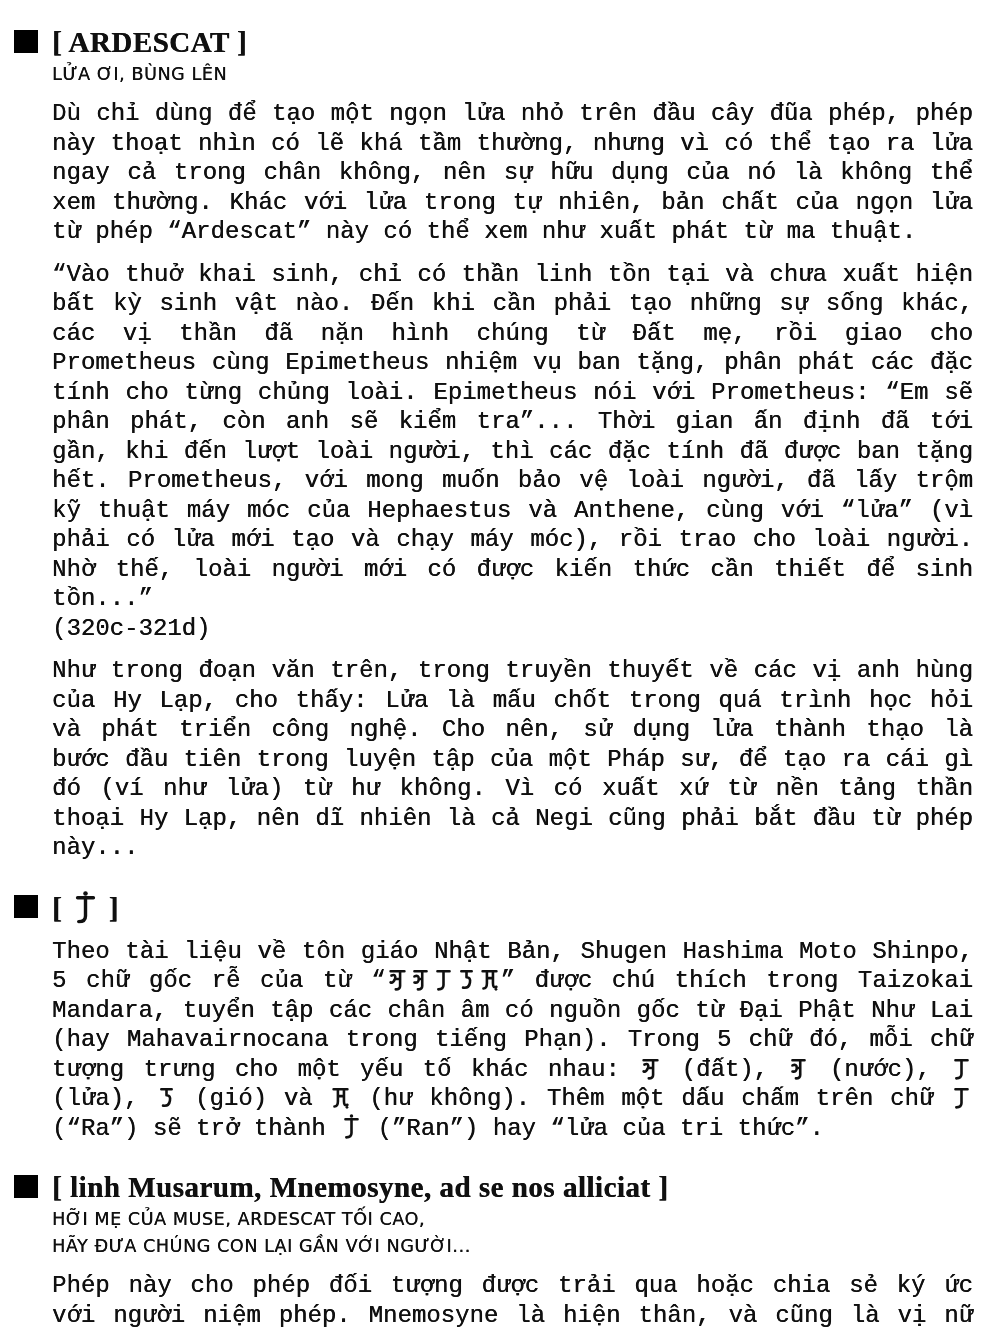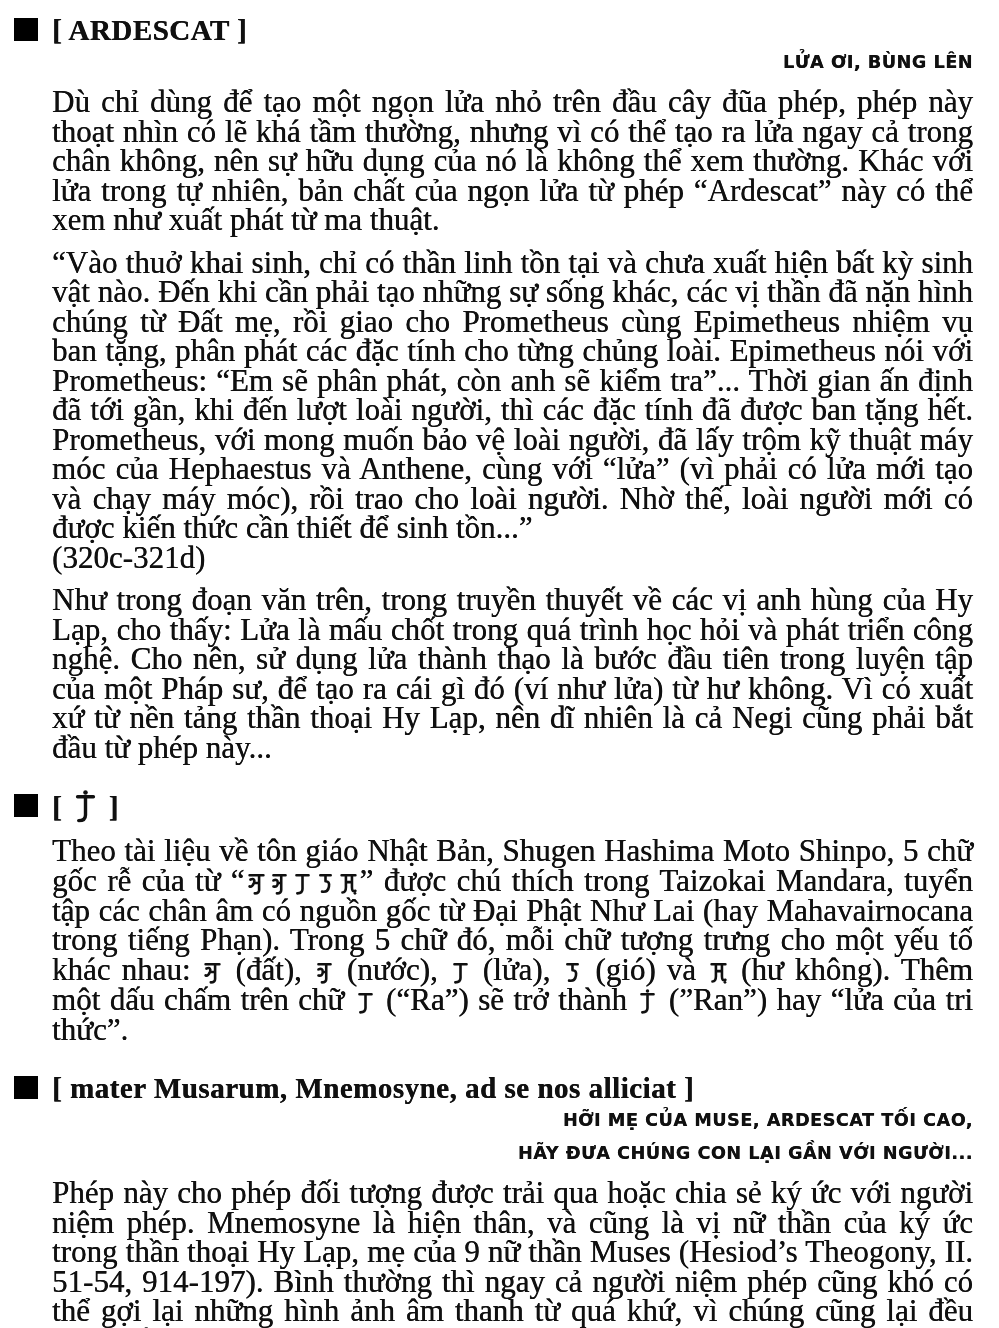--- a/index.html
+++ b/index.html
@@ -8,46 +8,46 @@
     background:#ffffff;
     color:#101010;
     font-family:"Liberation Serif", serif;
     overflow:hidden;
     box-sizing:border-box;
     padding:14px 26px 0 14px;
   }
   .section{margin:0 0 24px 0;}
   .section + .section{margin-top:28px;}
   .heading-row{
-    display:flex;align-items:flex-start;margin:0 0 2px 0;
+    display:flex;align-items:flex-start;margin:12px 0 2px 0;
   }
   .bullet{
     width:24px;height:23px;background:#000;flex:0 0 auto;
     margin:4px 14px 0 0;
   }
   h2.section-title{
     margin:0;font-family:"Liberation Serif", serif;
     font-weight:700;font-size:29px;line-height:32px;
     letter-spacing:0.5px;
     text-shadow:0.4px 0 0 currentColor;
   }
   .section-body{margin-left:38px;}
   .subtitle{
     font-family:"DejaVu Sans", sans-serif;
-    font-weight:700;font-size:17.5px;line-height:25px;
+    font-weight:400;font-size:17.5px;line-height:25px;
     letter-spacing:0.6px;
     margin:4px 0 0 0;
     text-shadow:0.3px 0 0 currentColor;
-    text-align:right;
   }
   p.body-par{
     margin:12px 0 13px 0;
-    font-size:31px;line-height:29.5px;
+    font-size:24px;line-height:29.5px;
     text-align:justify;
     text-shadow:0.35px 0 0 currentColor;
+    font-family:Liberation Mono, monospace;
   }
   p.body-par:last-child{margin-bottom:0;}
   .glyph{
     display:inline-block;width:19px;height:26px;
     vertical-align:-5px;margin:0 2px;
   }
   .glyph svg{width:100%;height:100%;display:block;}
   .glyph-lg{width:25px;height:34px;vertical-align:-7px;margin:0 3px;}
 </style>
 </head>
@@ -102,20 +102,20 @@
           </svg></span> (“Ra”) sẽ trở thành <span class="glyph"><svg viewBox="0 0 22 30" xmlns="http://www.w3.org/2000/svg">
             <path d="M4 6 H18 M11 6 V22 Q11 27 5 27" fill="none" stroke="currentColor" stroke-width="3" stroke-linecap="round" stroke-linejoin="round"></path>
             <circle cx="11" cy="2.2" r="2" fill="currentColor"></circle>
           </svg></span> (”Ran”) hay “lửa của tri thức”.</p>
   </div>
 </div>
 
 <div class="section">
   <div class="heading-row">
     <span class="bullet"></span>
-    <h2 class="section-title">[ mater Musarum, Mnemosyne, ad se nos alliciat ]</h2>
+    <h2 class="section-title">[ linh Musarum, Mnemosyne, ad se nos alliciat ]</h2>
   </div>
   <div class="section-body">
     <div class="subtitle">HỠI MẸ CỦA MUSE, ARDESCAT TỐI CAO,</div>
-    <div class="subtitle" style="margin-top:8px;">HÃY ĐƯA CHÚNG CON LẠI GẦN VỚI NGƯỜI...</div>
+    <div class="subtitle" style="margin-top:2px;">HÃY ĐƯA CHÚNG CON LẠI GẦN VỚI NGƯỜI...</div>
     <p class="body-par">Phép này cho phép đối tượng được trải qua hoặc chia sẻ ký ức với người niệm phép. Mnemosyne là hiện thân, và cũng là vị nữ thần của ký ức trong thần thoại Hy Lạp, mẹ của 9 nữ thần Muses (Hesiod’s Theogony, II. 51-54, 914-197). Bình thường thì ngay cả người niệm phép cũng khó có thể gợi lại những hình ảnh âm thanh từ quá khứ, vì chúng cũng lại đều thuộc về hiện tại (praesentia), và một khi đã đi qua thì chúng đã trở thành một phần của quá khứ, nên đôi khi không thể gợi lại được. Như nhà triết học Aristotle từng nói: “Không có sự tồn tại của linh hồn, thì thời gian không thể tồn tại...”</p>
   </div>
 </div>
 
 </body></html>

